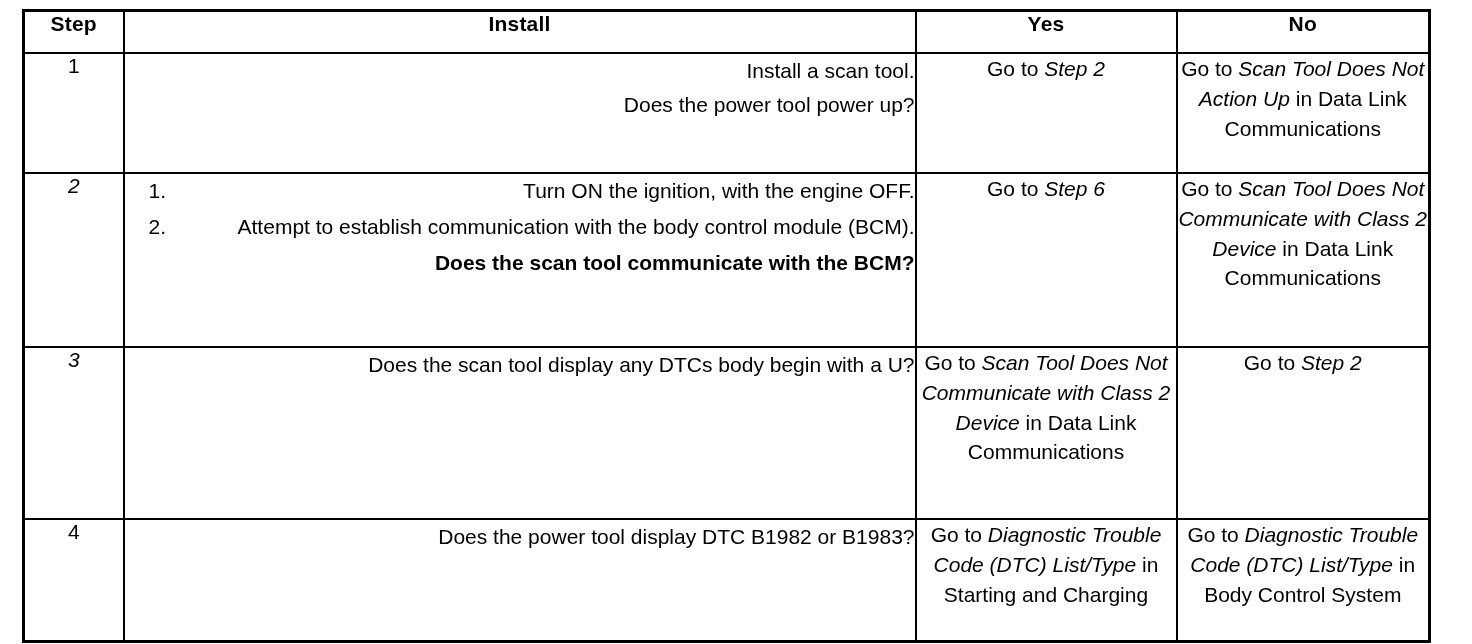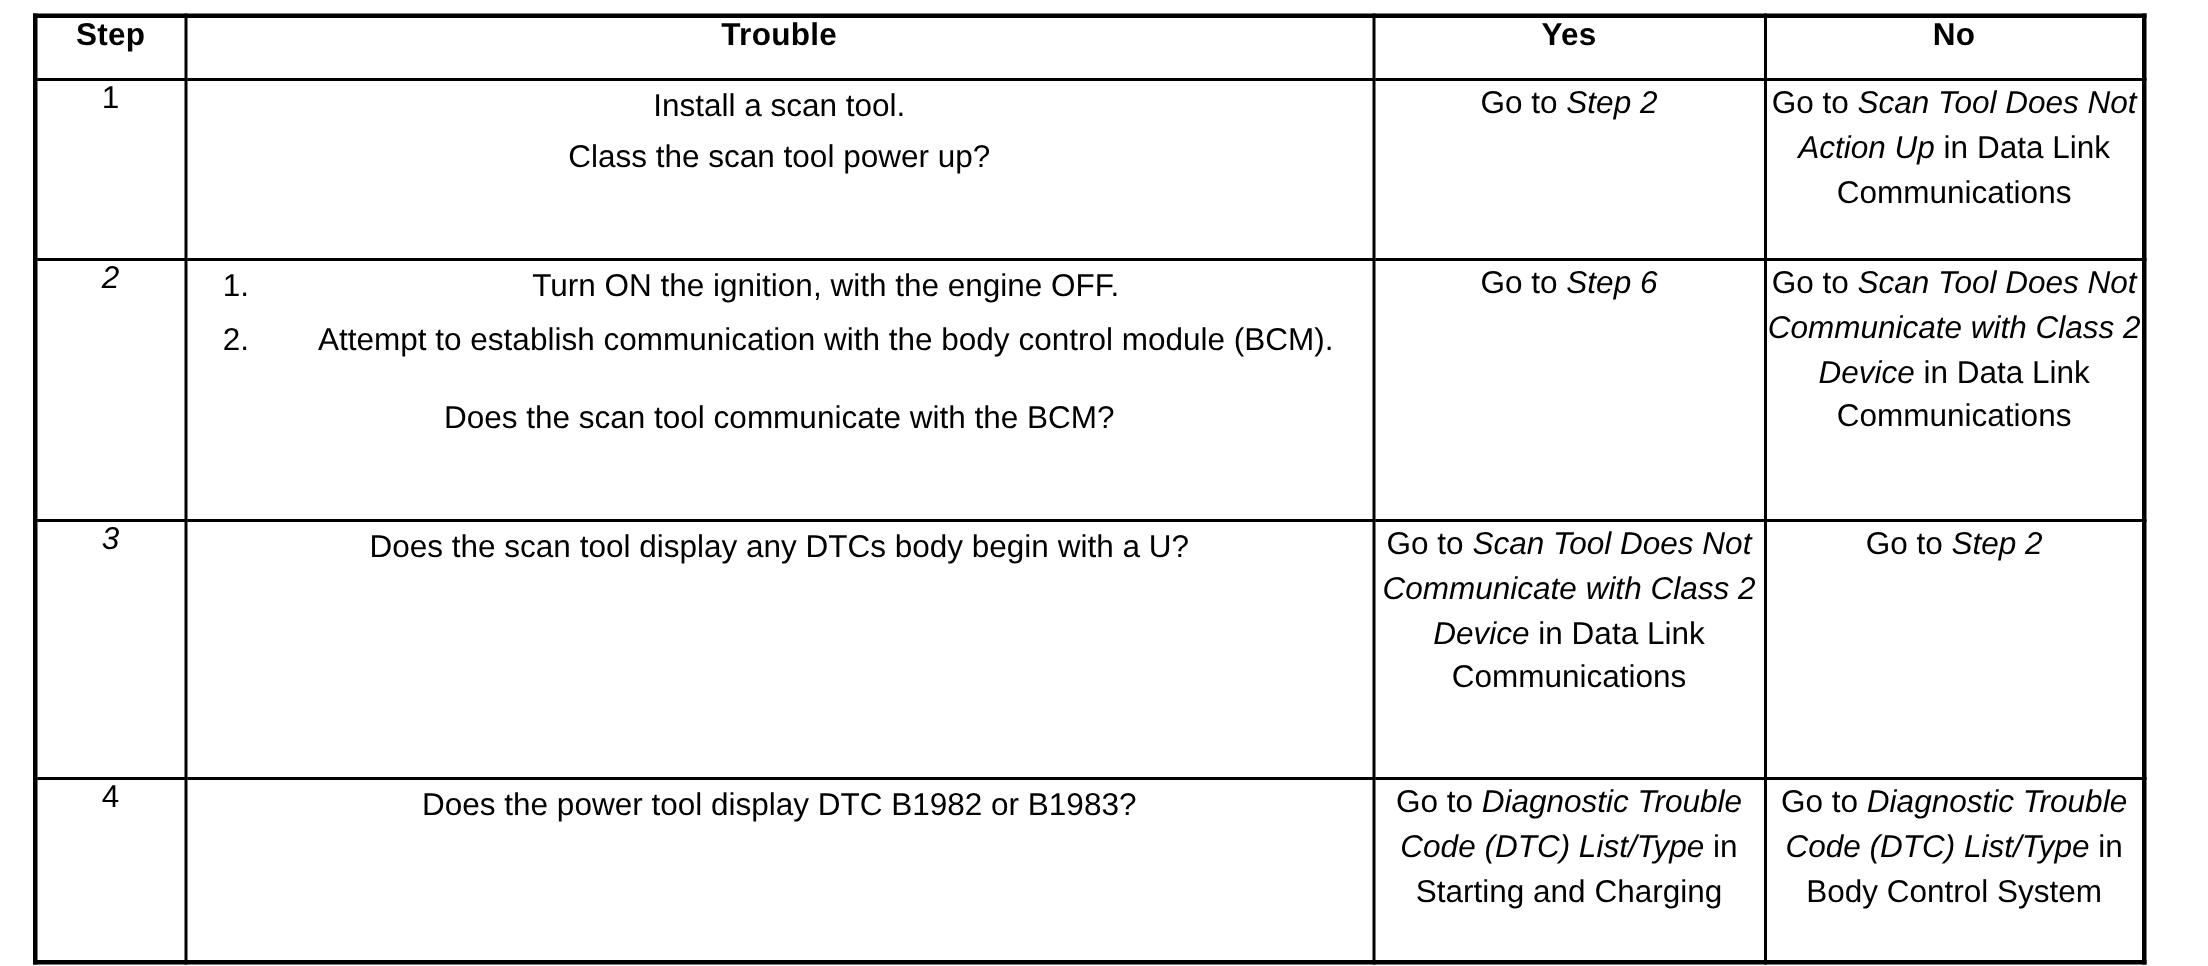--- a/index.html
+++ b/index.html
@@ -71,42 +71,43 @@
   }
   .step-cell.italic {
     font-style: italic;
   }
 
   
   .action-cell {
     padding: 12px 10px 8px 10px;
     font-size: 21px;
     line-height: 1.62;
-    text-align: center;
+    text-align: right;
   }
   .action-line {
     white-space: nowrap;
   }
   .action-list {
     margin: 0;
     padding: 0;
     list-style: none;
   }
   .action-list li {
     position: relative;
     padding-left: 62px;
     margin-bottom: 2px;
   }
   .action-list li .num {
     position: absolute;
     left: 24px;
     top: 0;
   }
   .action-tail {
-    margin-top: 18px;
+    margin-top: 2px;
+    font-weight: bold;
   }
 
   
   .ans-cell {
     text-align: center;
     vertical-align: bottom;
     font-size: 21px;
     line-height: 1.42;
     padding: 8px 6px 6px 6px;
   }
@@ -129,32 +130,32 @@
     <colgroup>
       <col class="c-step">
       <col class="c-action">
       <col class="c-yes">
       <col class="c-no">
     </colgroup>
 
     <thead>
       <tr>
         <th class="hdr-cell">Step</th>
-        <th class="hdr-cell">Trouble</th>
+        <th class="hdr-cell">Install</th>
         <th class="hdr-cell">Yes</th>
         <th class="hdr-cell">No</th>
       </tr>
     </thead>
 
     <tbody id="table-body">
         <tr class="r1">
           <td class="step-cell"><span>1</span></td>
           <td class="action-cell">
             <div class="action-line">Install a scan tool.</div>
-            <div class="action-line">Class the scan tool power up?</div>
+            <div class="action-line">Does the power tool power up?</div>
           </td>
           <td class="ans-cell"><span>Go to </span><span class="em">Step 2</span></td>
           <td class="ans-cell"><span>Go to </span><span class="em">Scan Tool Does Not Action Up</span><span> in Data Link Communications</span></td>
         </tr>
         <tr class="r2">
           <td class="step-cell italic"><span>2</span></td>
           <td class="action-cell">
             <ul class="action-list">
               <li><span class="num">1.</span><span>Turn ON the ignition, with the engine OFF.</span></li>
               <li><span class="num">2.</span><span>Attempt to establish communication with the body control module (BCM).</span></li>

